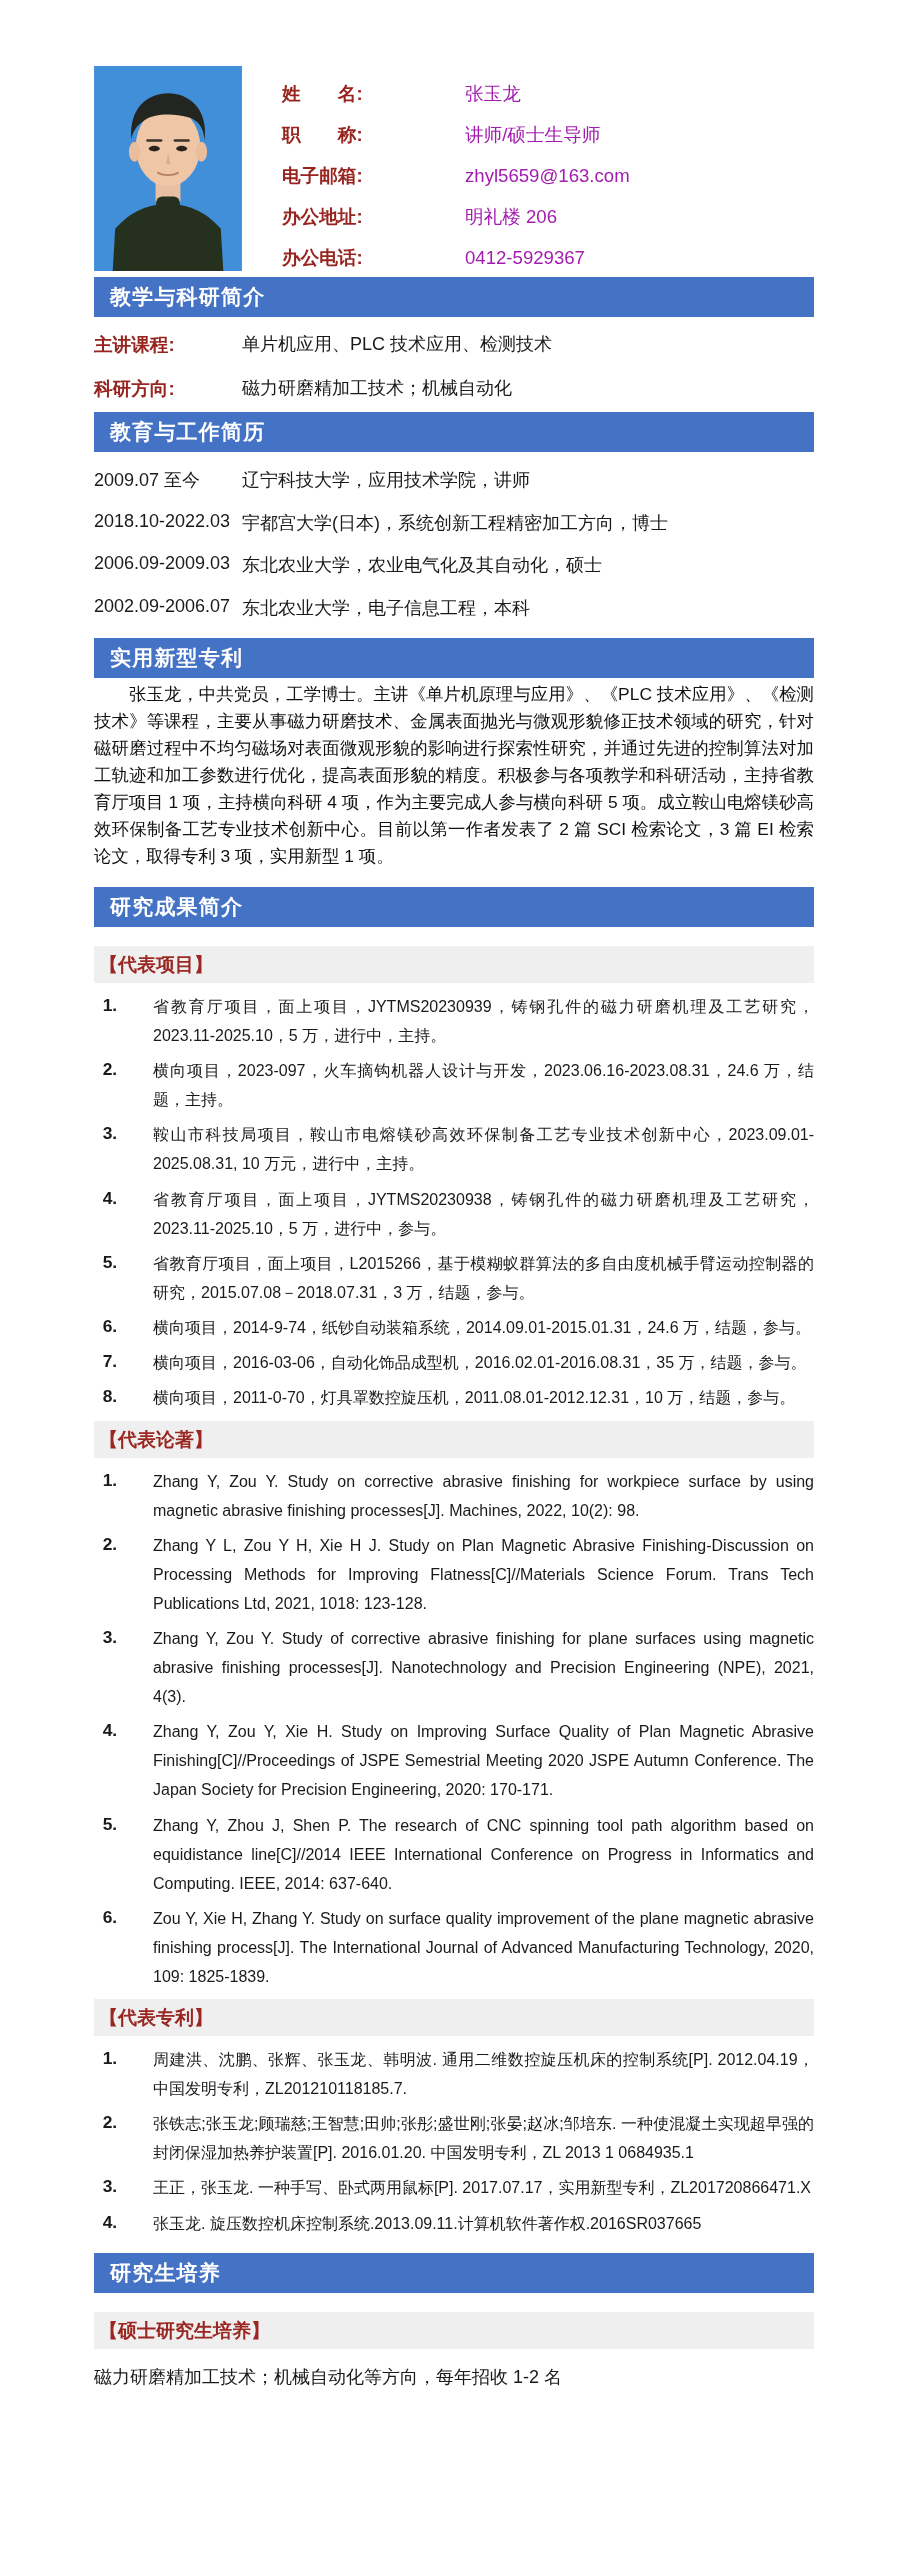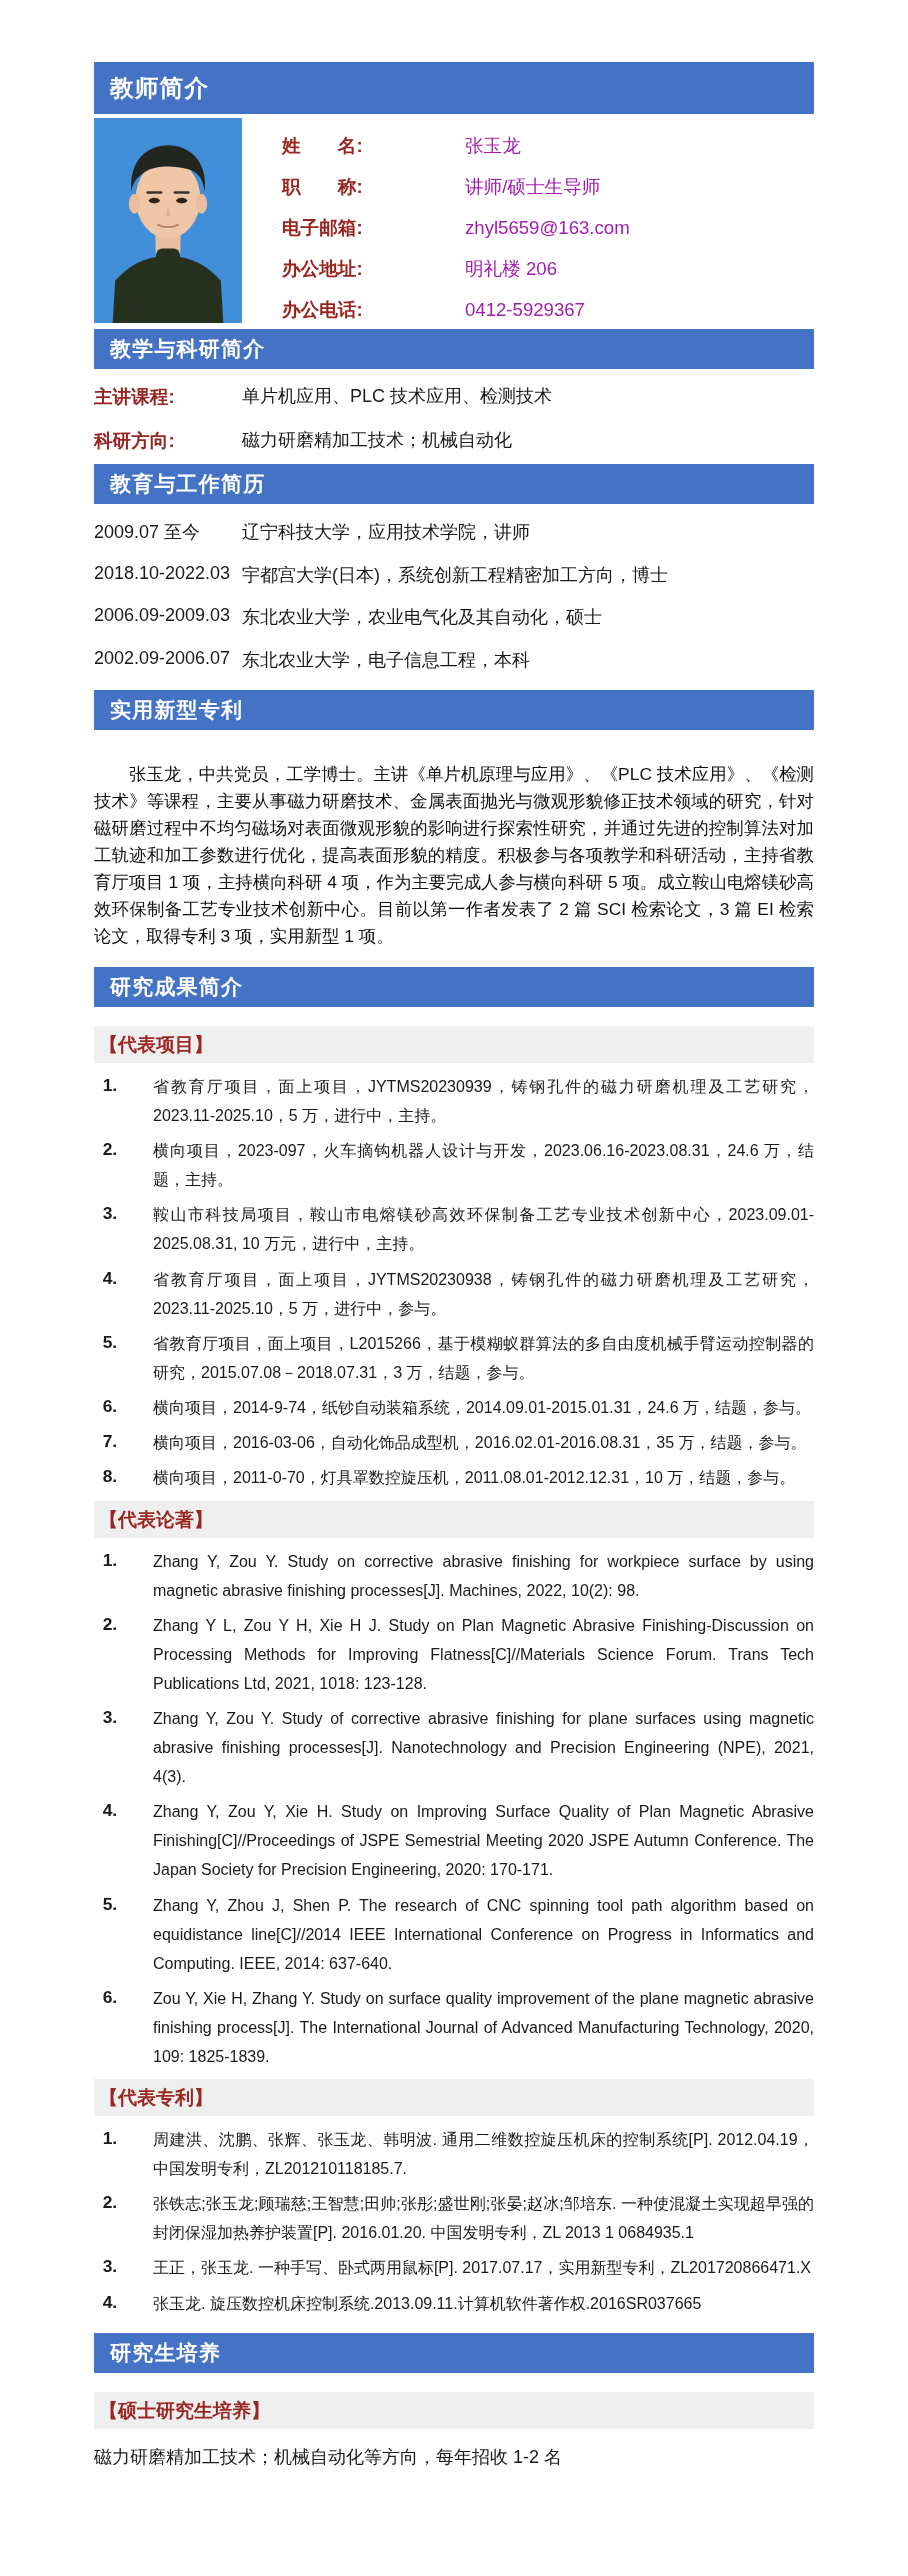--- a/index.html
+++ b/index.html
@@ -35,21 +35,21 @@
 
   
   .erow{display:flex; margin-top:16px; align-items:flex-start;}
   .erow:first-of-type{margin-top:16px;}
   .eperiod{width:148px; flex:0 0 148px; font-size:18px;}
   .edetail{font-size:18px; line-height:25px;}
   .edu-rows .erow{margin-bottom:17.4px;}
 
   
   .para{
-    margin-top:31px; font-size:17.4px; line-height:27px;
+    margin-top:3px; font-size:17.4px; line-height:27px;
     text-align:justify; text-indent:35px; color:#111;
   }
 
   
   .graybar{
     background:#EFEFEF; height:37px; line-height:37px;
     color:#9A2722; font-weight:bold; font-size:19px; padding-left:5px;
     box-sizing:border-box;
   }
 
@@ -60,21 +60,20 @@
     font-weight:bold; font-size:17.4px; line-height:27px;}
   ol.numlist .txt{flex:1; font-size:16px; line-height:29px; text-align:justify;}
 
   .finalline{margin-top:15px; font-size:18px; line-height:27px;}
 </style>
 </head>
 <body>
 
 <div class="content">
 
-  <div class="banner">教师简介</div>
 
   <div class="profile">
     <svg class="photo" viewBox="0 0 238 330" aria-hidden="true">
       <rect x="0" y="0" width="238" height="330" fill="#418FD9"></rect>
 
       <rect x="99" y="178" width="40" height="40" fill="#e8bfa2"></rect>
 
       <path d="M30 330 L34 262 C60 232 90 222 119 222 C148 222 178 232 204 262 L208 330 Z" fill="#26301f"></path>
       <rect x="100" y="210" width="38" height="26" rx="10" fill="#26301f"></rect>
 

